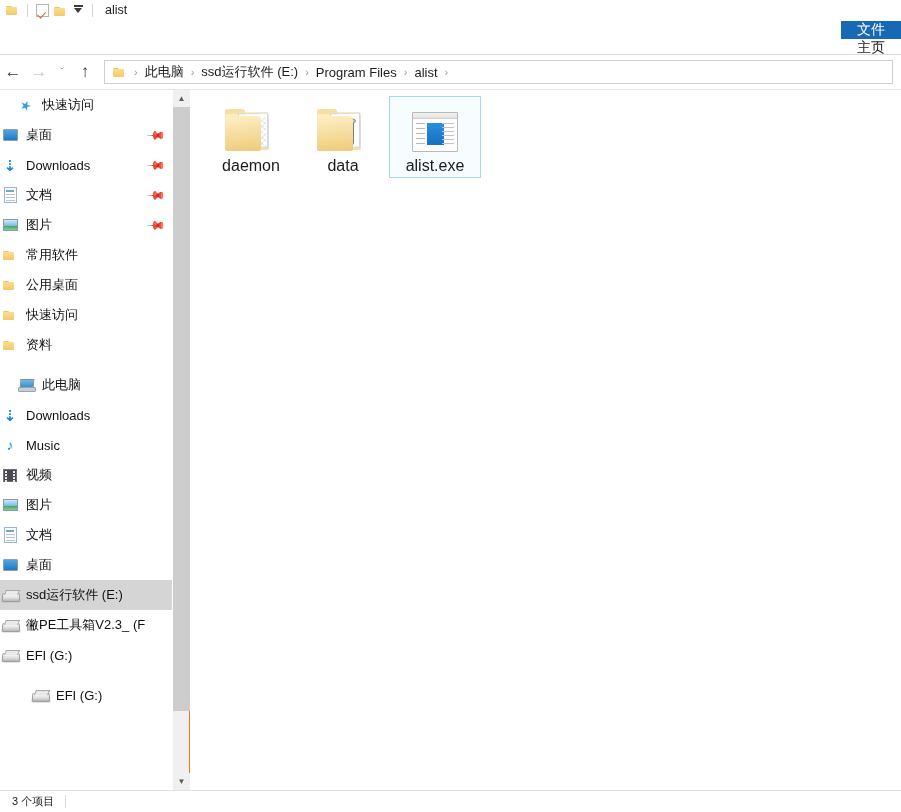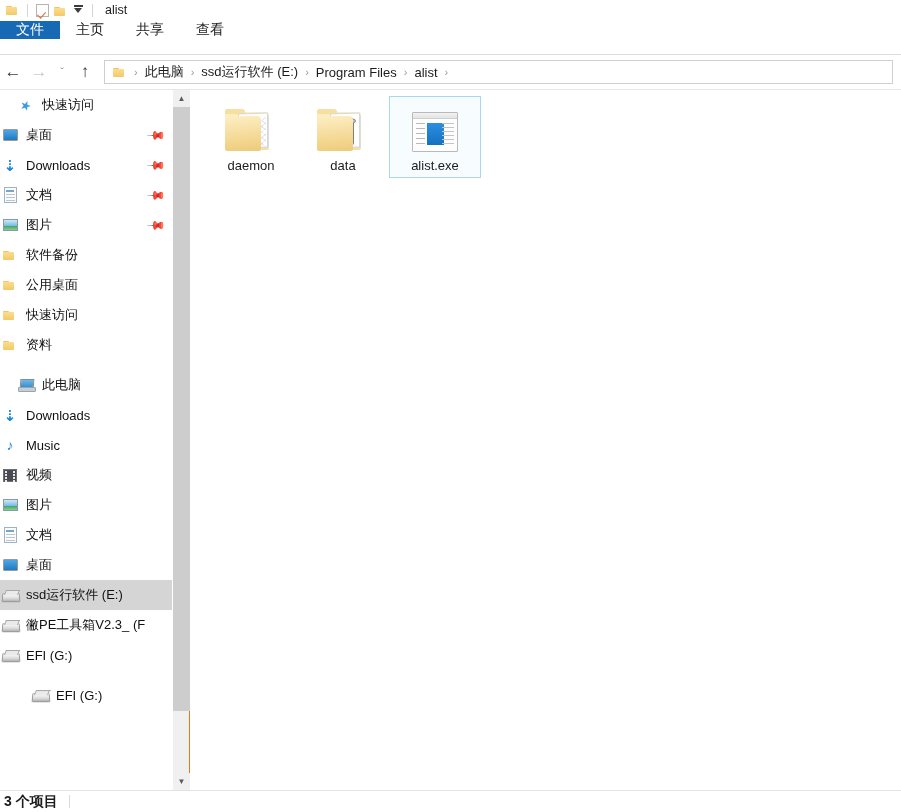--- a/index.html
+++ b/index.html
@@ -94,21 +94,21 @@
     width: 9px; height: 1.6px;
     background: #3b3b3b;
   }
 
   
   .ribbon {
     position: absolute; top: 21px; left: 0;
     width: 901px; height: 34px;
     background: #ffffff;
     border-bottom: 1px solid #dcdcdc;
-    display: flex; align-items: flex-start;
+    display: flex; align-items: flex-end; flex-direction: column;
   }
   .tab {
     display: flex; align-items: center; justify-content: center;
     font-size: 14px;
     color: #1b1b1b;
     padding: 0 16px;
     min-width: 54px;
     cursor: default;
   }
   .tab.file {
@@ -346,21 +346,21 @@
   .tile.selected {
     border: 1px solid #a6d8f2;
     background: #f7fcfe;
   }
   .tile .thumb {
     width: 54px; height: 50px;
     display: flex; align-items: flex-end; justify-content: center;
     margin-bottom: 6px;
   }
   .tile .name {
-    font-size: 13px;
+    font-size: 16px;
     color: #1b1b1b;
     text-align: right;
     line-height: 15px;
     max-width: 88px;
     white-space: nowrap;
     overflow: hidden;
     text-overflow: ellipsis;
   }
 
   
@@ -482,24 +482,23 @@
   
   .statusbar {
     position: absolute;
     left: 0; bottom: 0;
     width: 901px; height: 22px;
     background: #ffffff;
     border-top: 1px solid #e3e3e3;
     display: flex; align-items: center;
   }
   .status-text {
-    font-size: 14px;
+    font-size: 11px;
     color: #1b1b1b;
-    padding-left: 4px;
-    font-weight: bold;
+    padding-left: 12px;
   }
   .status-sep {
     width: 1px; height: 13px;
     background: #dadada;
     margin-left: 11px;
   }
 </style>
 </head>
 <body>
 
@@ -585,21 +584,21 @@
       <span class="ico">
           <span class="i-pic"></span>
         </span>
       <span class="lbl">图片</span>
       <span class="pin">📌</span>
     </div>
     <div class="navitem lvl1">
       <span class="ico">
           <span class="folder-glyph"></span>
         </span>
-      <span class="lbl">软件备份</span>
+      <span class="lbl">常用软件</span>
     </div>
     <div class="navitem lvl1">
       <span class="ico">
           <span class="folder-glyph"></span>
         </span>
       <span class="lbl">公用桌面</span>
     </div>
     <div class="navitem lvl1">
       <span class="ico">
           <span class="folder-glyph"></span>

